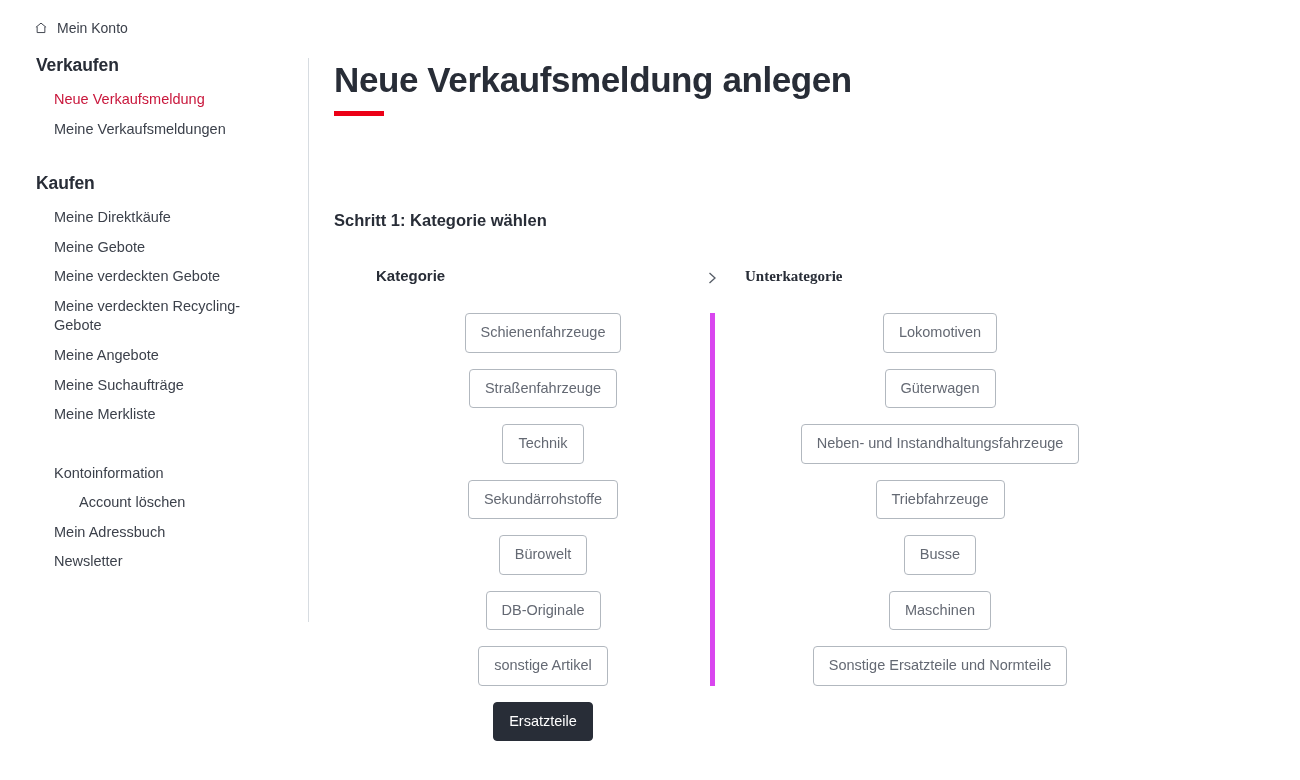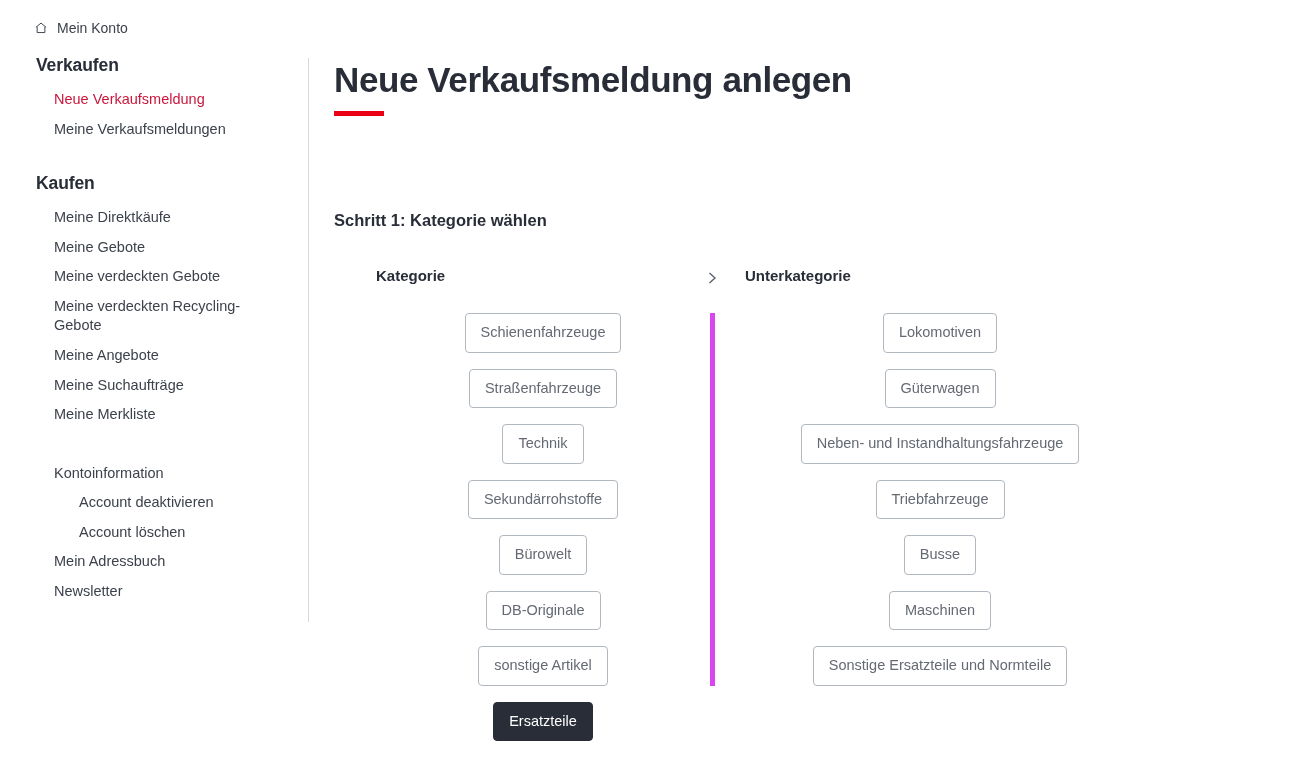--- a/index.html
+++ b/index.html
@@ -125,21 +125,21 @@
   .col-sub { width: 420px; }
 
   .col-head {
     font-size: 15px;
     font-weight: bold;
     color: #282d37;
     padding-left: 42px;
     height: 22px;
     line-height: 22px;
   }
-  .col-sub .col-head { padding-left: 35px; }
+  .col-sub .col-head { padding-left: 35px; font-family: Liberation Serif, serif; }
 
   .chevron {
     position: absolute;
     left: 371px;
     top: 5px;
     width: 14px;
     height: 16px;
     color: #555c66;
   }
   .chevron svg { display: block; }
@@ -207,21 +207,20 @@
         <div class="nav-item">Meine Gebote</div>
         <div class="nav-item">Meine verdeckten Gebote</div>
         <div class="nav-item">Meine verdeckten Recycling-Gebote</div>
         <div class="nav-item">Meine Angebote</div>
         <div class="nav-item">Meine Suchaufträge</div>
         <div class="nav-item">Meine Merkliste</div>
       </div>
       <div class="nav-spacer"></div>
       <div class="nav-group">
         <div class="nav-item">Kontoinformation</div>
-        <div class="nav-item level2">Account deaktivieren</div>
         <div class="nav-item level2">Account löschen</div>
         <div class="nav-item">Mein Adressbuch</div>
         <div class="nav-item">Newsletter</div>
       </div>
     </nav>
 
   <div class="main-rule"></div>
 
   <main class="content">
     <h1 class="page-title">Neue Verkaufsmeldung anlegen</h1>

